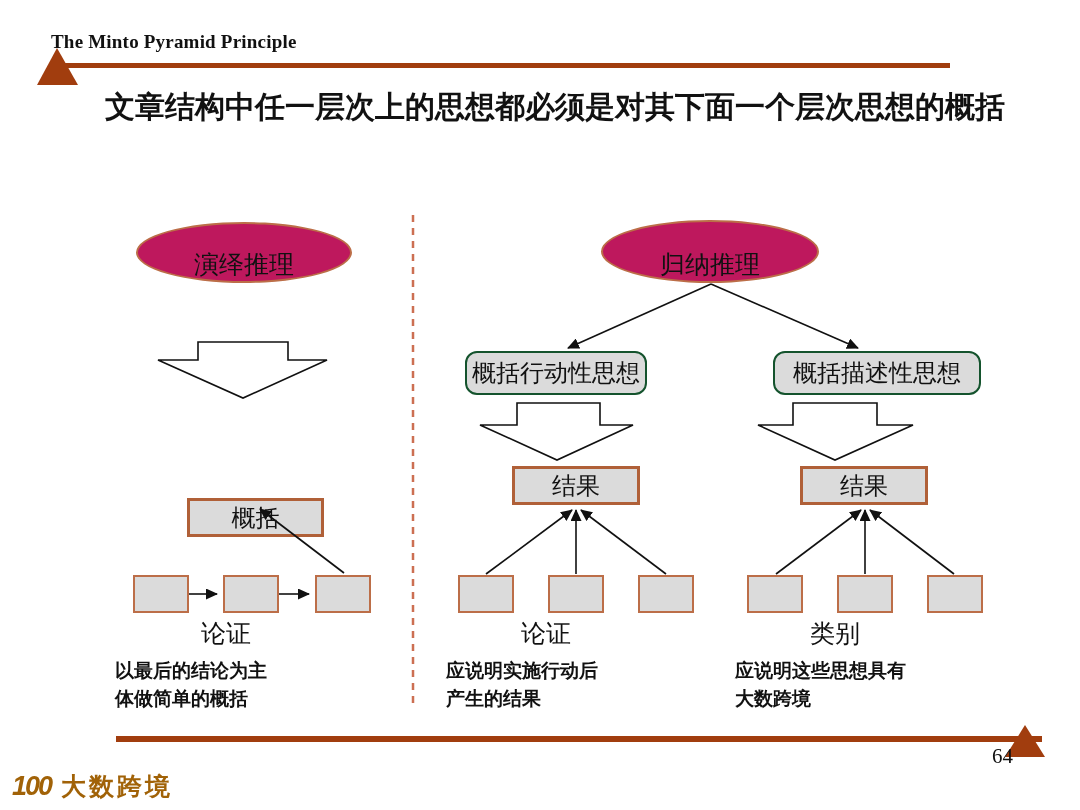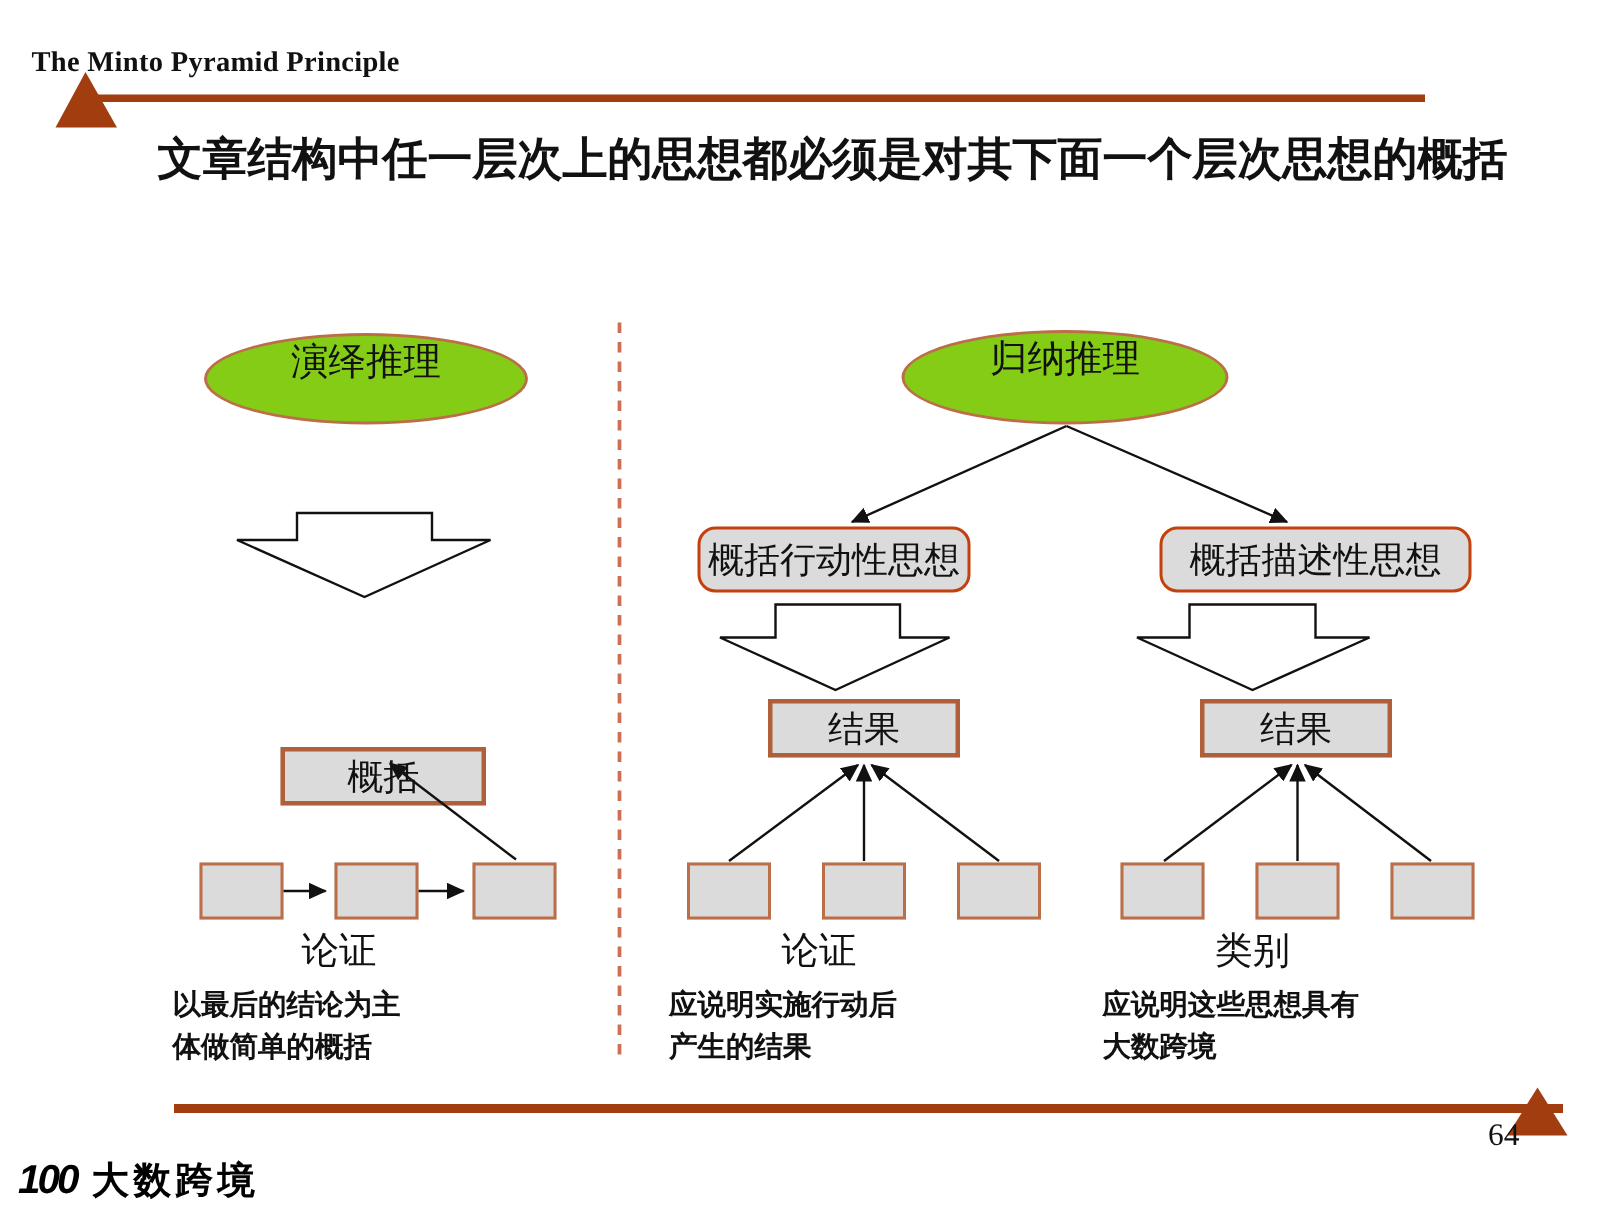--- a/index.html
+++ b/index.html
@@ -1,32 +1,32 @@
 <!DOCTYPE html>
 <html><head>
 <meta charset="utf-8">
 <style>
   html,body{margin:0;padding:0;background:#ffffff;}
   .slide{position:relative;width:1080px;height:810px;background:#ffffff;overflow:hidden;
          font-family:"Liberation Serif","DejaVu Serif",serif;color:#111;}
   .abs{position:absolute;}
-  .header-brand{left:21px;top:31px;font-size:19px;font-weight:bold;letter-spacing:0.2px;}
+  .header-brand{left:51px;top:31px;font-size:19px;font-weight:bold;letter-spacing:0.2px;}
   .slide-title{left:55px;top:88px;width:1000px;text-align:center;font-size:30px;font-weight:bold;line-height:38px;}
-  .ellipse{background:#84cc16;border:2px solid #BC6E48;border-radius:50%;
-           display:flex;align-items:flex-start;justify-content:center;font-size:25px;box-sizing:border-box;}
+  .ellipse{background:#be185d;border:2px solid #BC6E48;border-radius:50%;
+           display:flex;align-items:flex-end;justify-content:center;font-size:25px;box-sizing:border-box;}
   .hdrbox{background:#DBDBDB;border:3px solid #B06038;display:flex;align-items:center;justify-content:center;
           font-size:24px;box-sizing:border-box;}
-  .roundbox{background:#DBDBDB;border:2px solid #c2410c;border-radius:12px;display:flex;align-items:center;
+  .roundbox{background:#DBDBDB;border:2px solid #14532d;border-radius:12px;display:flex;align-items:center;
             justify-content:center;font-size:24px;box-sizing:border-box;}
   .smallbox{width:56px;height:38px;background:#DBDBDB;border:2px solid #BC6E48;box-sizing:border-box;}
   .group-label{width:110px;text-align:left;font-size:25px;}
   .caption{width:260px;text-align:left;font-size:19px;font-weight:bold;line-height:28px;
            font-family:"Liberation Sans","DejaVu Sans",sans-serif;}
   .page-number{left:963px;top:744px;width:50px;text-align:right;font-size:21px;}
-  .watermark{left:12px;top:770px;display:flex;align-items:center;gap:10px;color:#000000;
+  .watermark{left:12px;top:770px;display:flex;align-items:center;gap:10px;color:#a16207;
              font-family:"Liberation Sans","DejaVu Sans",sans-serif;font-weight:bold;}
   .watermark .logo{font-size:27px;font-style:italic;letter-spacing:-2px;}
   .watermark .wname{font-size:25px;letter-spacing:3px;}
   svg.overlay{position:absolute;left:0;top:0;pointer-events:none;}
   .z1{z-index:1}.z2{z-index:2}.z3{z-index:3}
 </style>
 </head>
 <body>
 
 <div class="slide">

